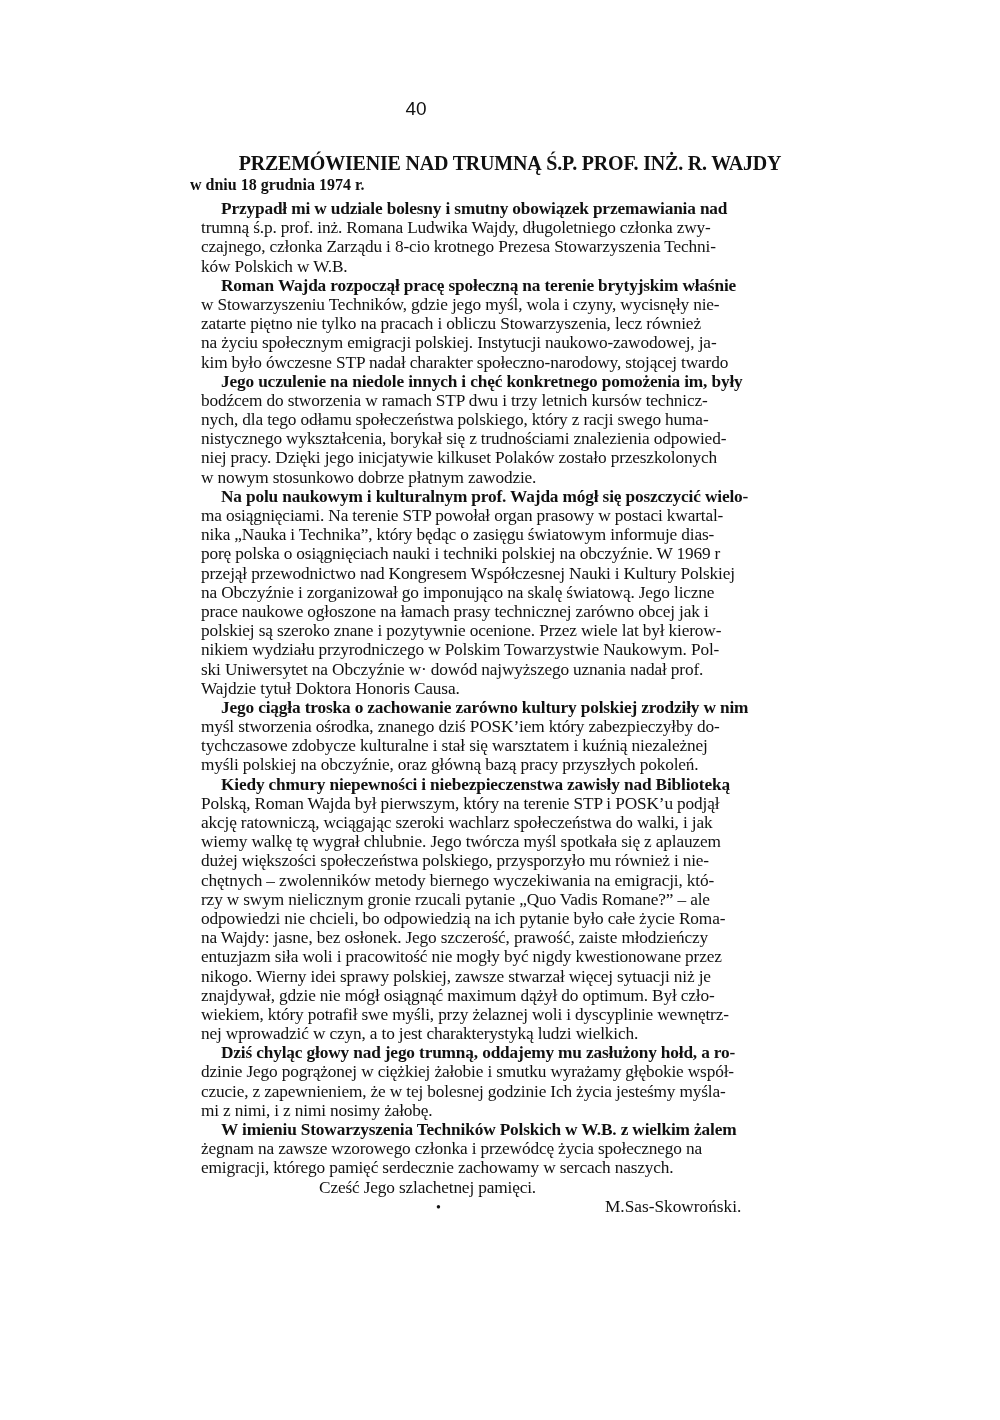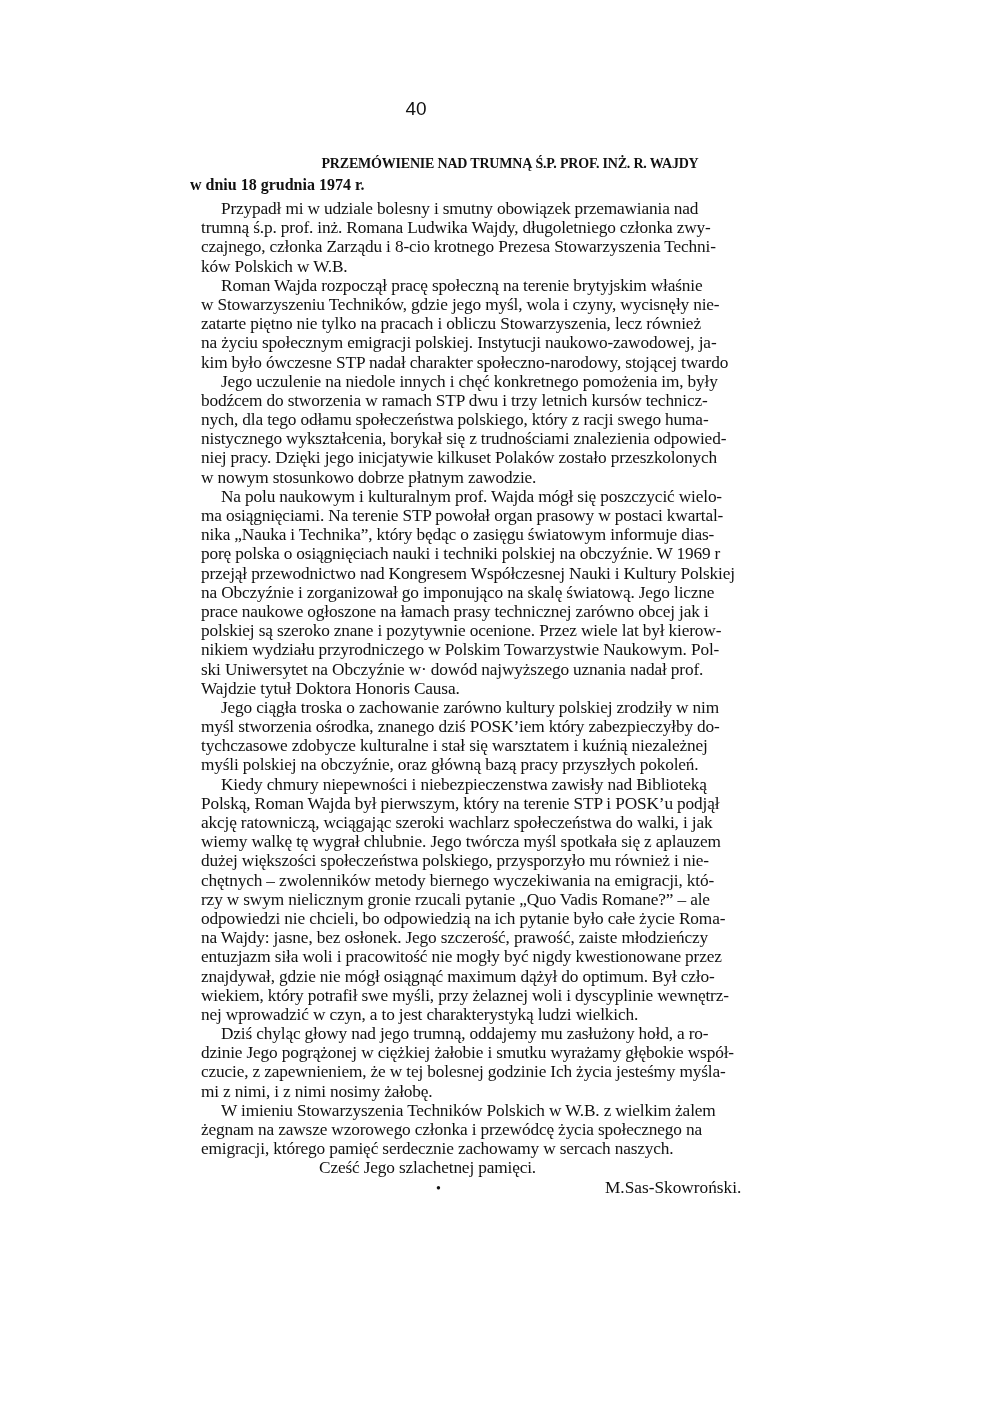--- a/index.html
+++ b/index.html
@@ -25,21 +25,21 @@
       font-size: 19px;
       line-height: 22px;
     }
     .title {
       position: absolute;
       left: 190px;
       width: 640px;
       top: 154px;
       text-align: center;
       font-weight: bold;
-      font-size: 14px;
+      font-size: 20px;
       line-height: 19px;
       letter-spacing: -0.2px;
     }
     .subtitle {
       position: absolute;
       left: 190px;
       width: 640px;
       top: 175px;
       text-align: left;
       font-weight: bold;
@@ -55,20 +55,21 @@
     .line {
       display: block;
       height: 19.2px;
       line-height: 19.2px;
       font-size: 17.3px;
       white-space: nowrap;
       letter-spacing: -0.15px;
     }
     .line.indent {
       padding-left: 20px;
+      font-weight: bold;
     }
     .closing {
       padding-left: 118px;
     }
     .signature-row {
       position: relative;
       height: 19.2px;
     }
     .stray-mark {
       position: absolute;
@@ -144,20 +145,21 @@
     <span class="line indent">Kiedy chmury niepewności i niebezpieczenstwa zawisły nad Biblioteką</span>
     <span class="line">Polską, Roman Wajda był pierwszym, który na terenie STP i POSK’u podjął</span>
     <span class="line">akcję ratowniczą, wciągając szeroki wachlarz społeczeństwa do walki, i jak</span>
     <span class="line">wiemy walkę tę wygrał chlubnie. Jego twórcza myśl spotkała się z aplauzem</span>
     <span class="line">dużej większości społeczeństwa polskiego, przysporzyło mu również i nie-</span>
     <span class="line">chętnych – zwolenników metody biernego wyczekiwania na emigracji, któ-</span>
     <span class="line">rzy w swym nielicznym gronie rzucali pytanie „Quo Vadis Romane?” – ale</span>
     <span class="line">odpowiedzi nie chcieli, bo odpowiedzią na ich pytanie było całe życie Roma-</span>
     <span class="line">na Wajdy: jasne, bez osłonek. Jego szczerość, prawość, zaiste młodzieńczy</span>
     <span class="line">entuzjazm siła woli i pracowitość nie mogły być nigdy kwestionowane przez</span>
+    <span class="line">nikogo. Wierny idei sprawy polskiej, zawsze stwarzał więcej sytuacji niż je</span>
     <span class="line">znajdywał, gdzie nie mógł osiągnąć maximum dążył do optimum. Był czło-</span>
     <span class="line">wiekiem, który potrafił swe myśli, przy żelaznej woli i dyscyplinie wewnętrz-</span>
     <span class="line">nej wprowadzić w czyn, a to jest charakterystyką ludzi wielkich.</span>
   </div>
 
   <div>
     <span class="line indent">Dziś chyląc głowy nad jego trumną, oddajemy mu zasłużony hołd, a ro-</span>
     <span class="line">dzinie Jego pogrążonej w ciężkiej żałobie i smutku wyrażamy głębokie współ-</span>
     <span class="line">czucie, z zapewnieniem, że w tej bolesnej godzinie Ich życia jesteśmy  myśla-</span>
     <span class="line">mi z nimi, i z nimi nosimy żałobę.</span>

